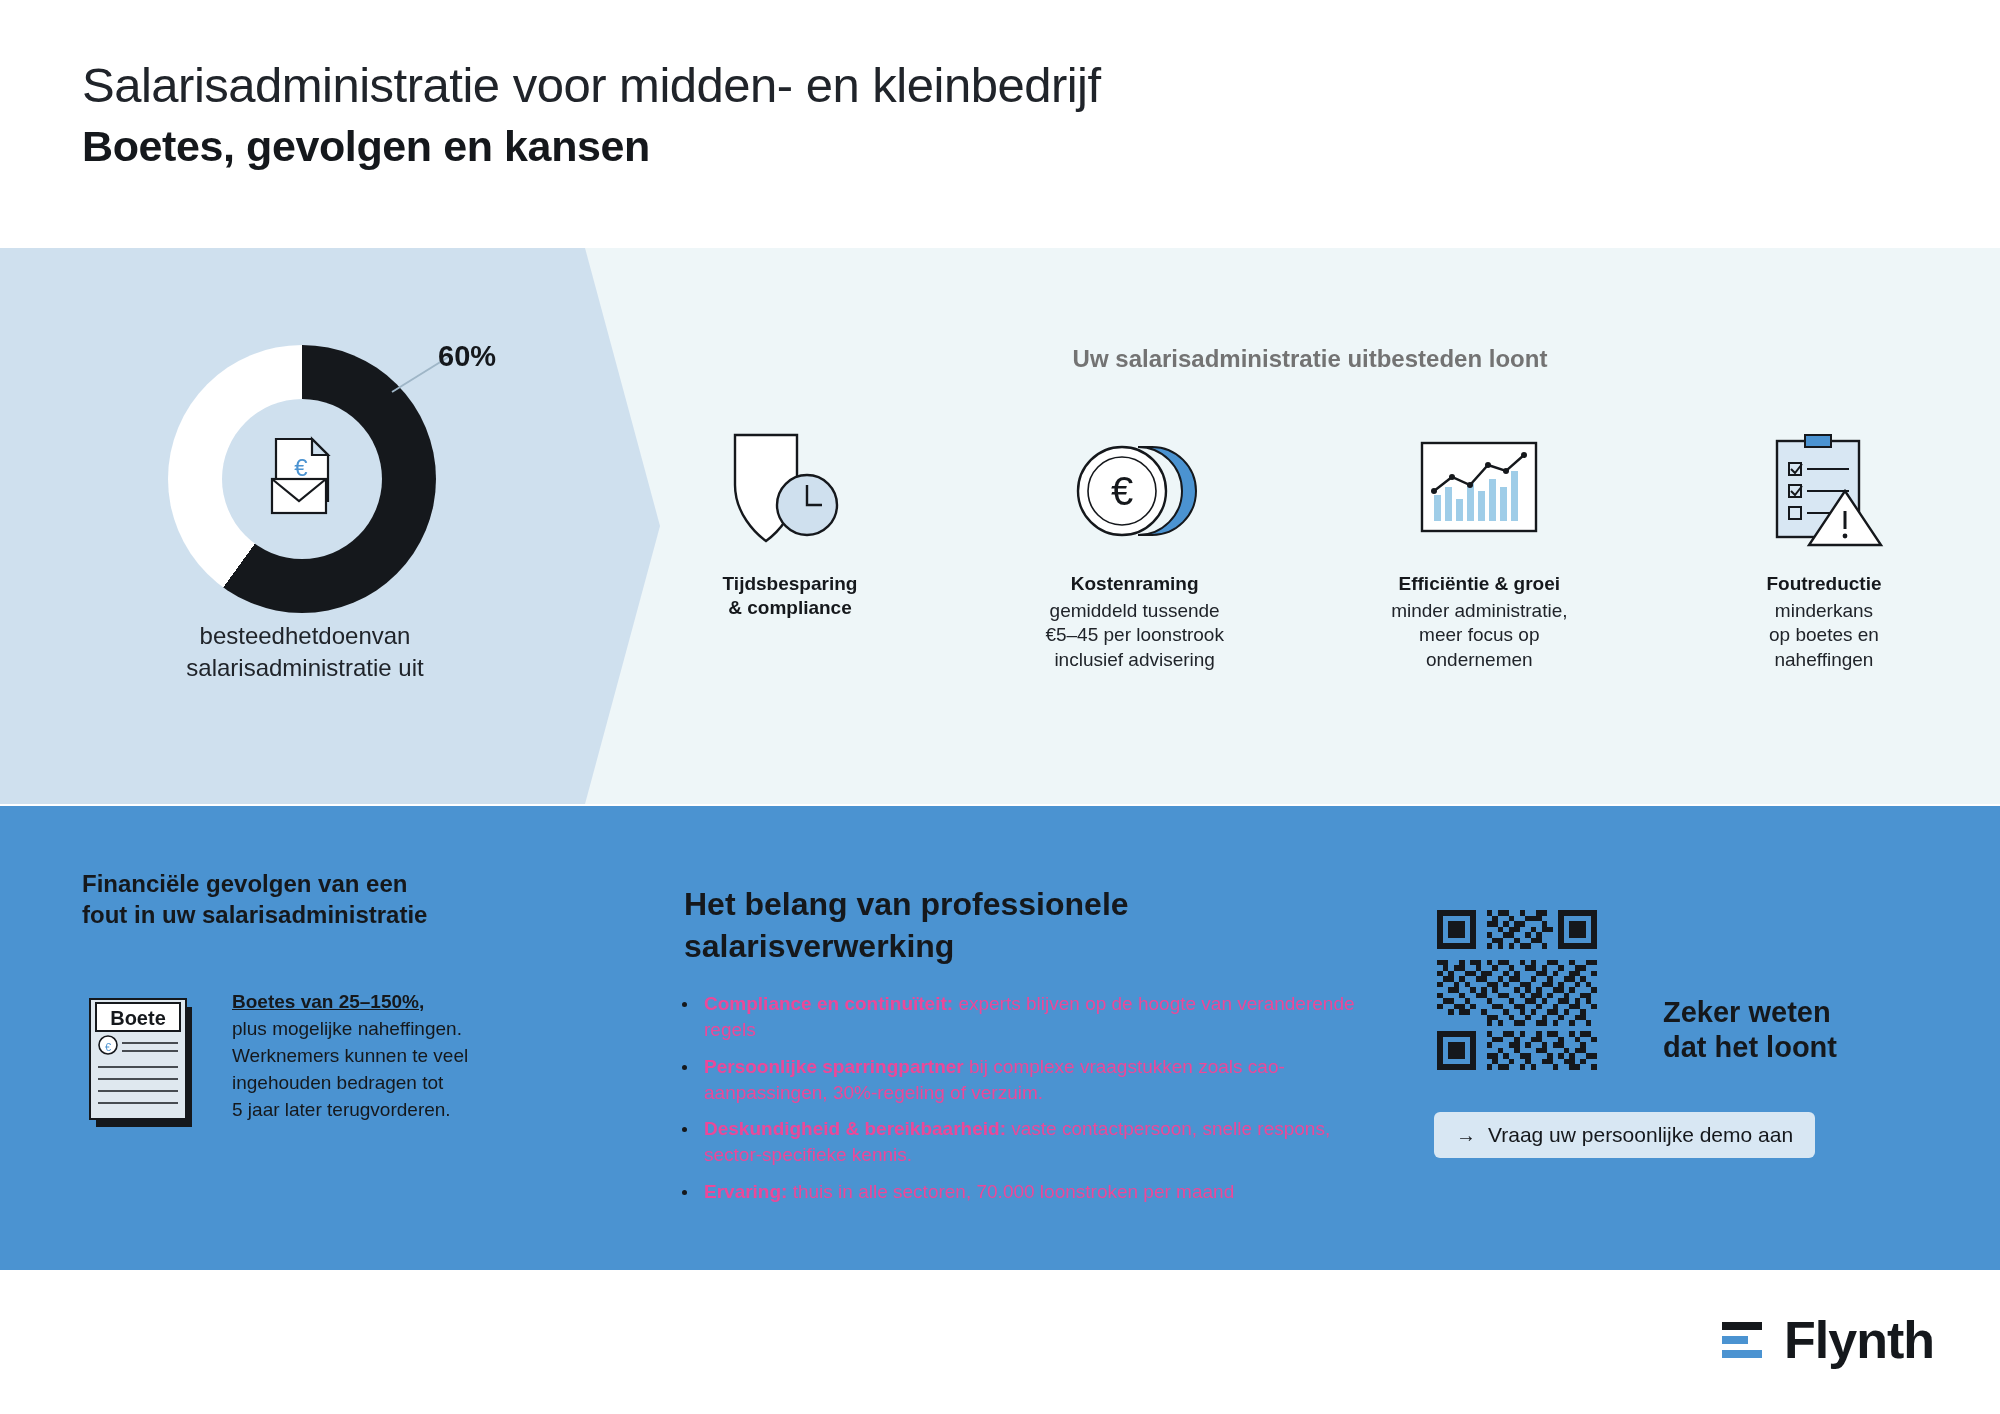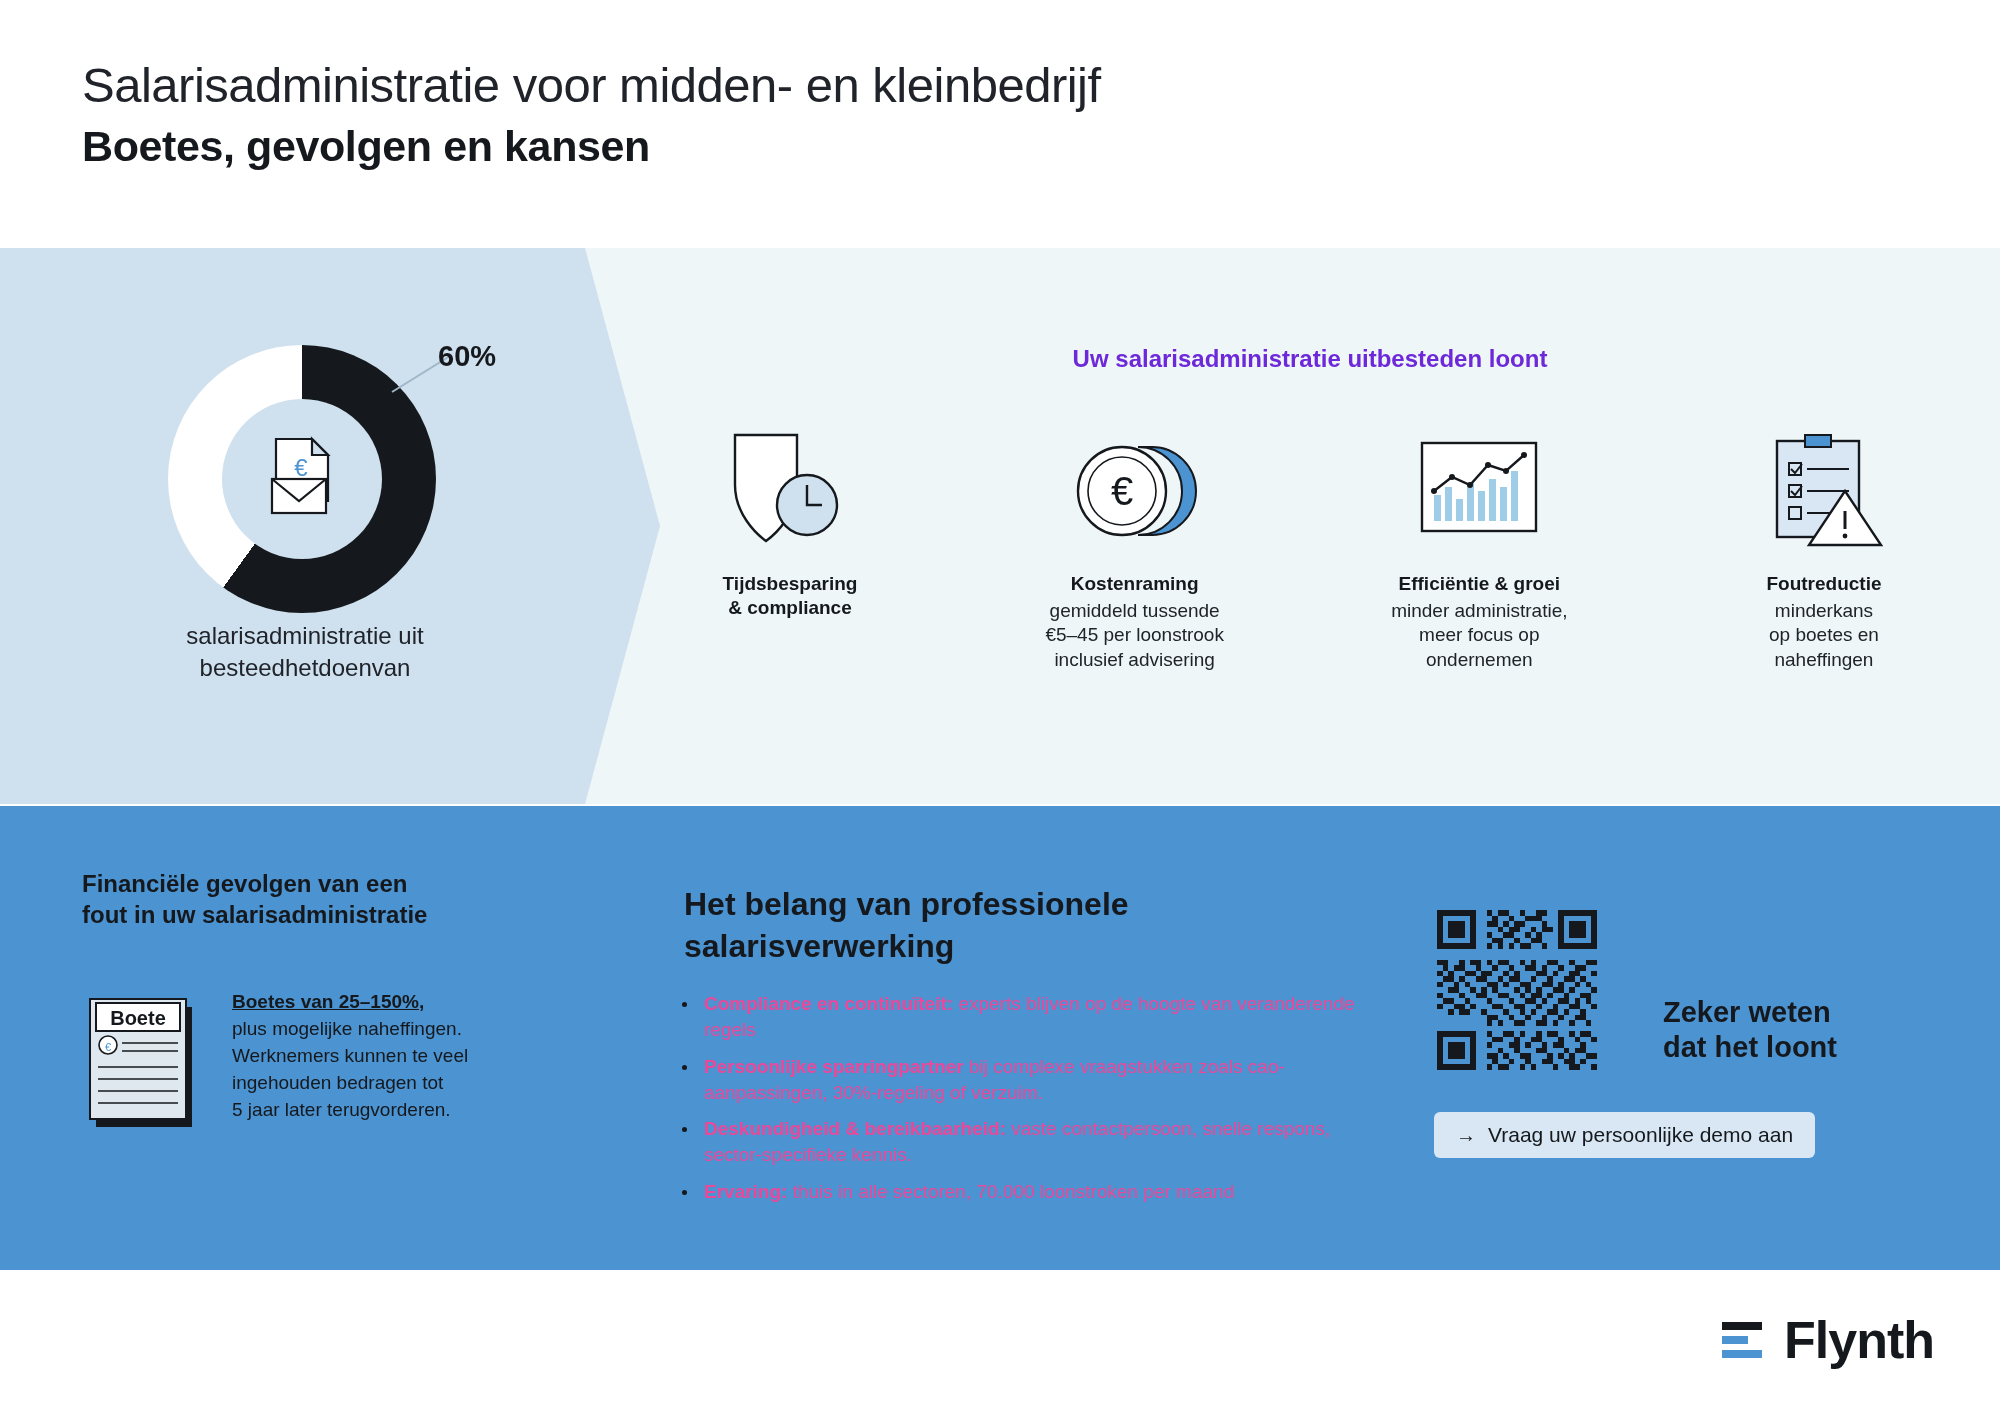--- a/index.html
+++ b/index.html
@@ -129,21 +129,21 @@
 
   
   .benefits-title {
     position: absolute;
     left: 690px;
     top: 345px;
     width: 1240px;
     text-align: center;
     font-size: 24px;
     font-weight: 700;
-    color: #6d28d9;
+    color: #737373;
   }
   .benefits {
     position: absolute;
     left: 672px;
     top: 420px;
     width: 1270px;
     display: flex;
     justify-content: space-between;
     align-items: flex-start;
   }
@@ -324,22 +324,22 @@
     <rect x="18" y="48" width="54" height="34" fill="#ffffff" stroke="#15181c" stroke-width="2.2"></rect>
     <path d="M18 48 L45 70 L72 48" fill="none" stroke="#15181c" stroke-width="2.2"></path>
   </svg>
 </div>
 <svg class="donut-callout-line" viewBox="0 0 70 42">
   <path d="M2 40 L60 4" stroke="#9fb6c7" stroke-width="2" fill="none"></path>
 </svg>
 <div class="donut-pct">60%</div>
 
 <div class="donut-caption">
+  <span class="c-rest">besteedhetdoenvan</span>
   <span class="c-rest">salarisadministratie uit</span>
-  <span class="c-rest">besteedhetdoenvan</span>
 </div>
 
 <div class="benefits-title">Uw salarisadministratie uitbesteden loont</div>
 
 <div class="benefits">
 
   <div class="benefit">
     <div class="icon-box">
       <svg width="150" height="130" viewBox="0 0 150 130">
         <path d="M20 10 h62 v50 c0 28 -20 48 -31 56 c-11 -8 -31 -28 -31 -56 z" fill="#ffffff" stroke="#15181c" stroke-width="2.4"></path>

